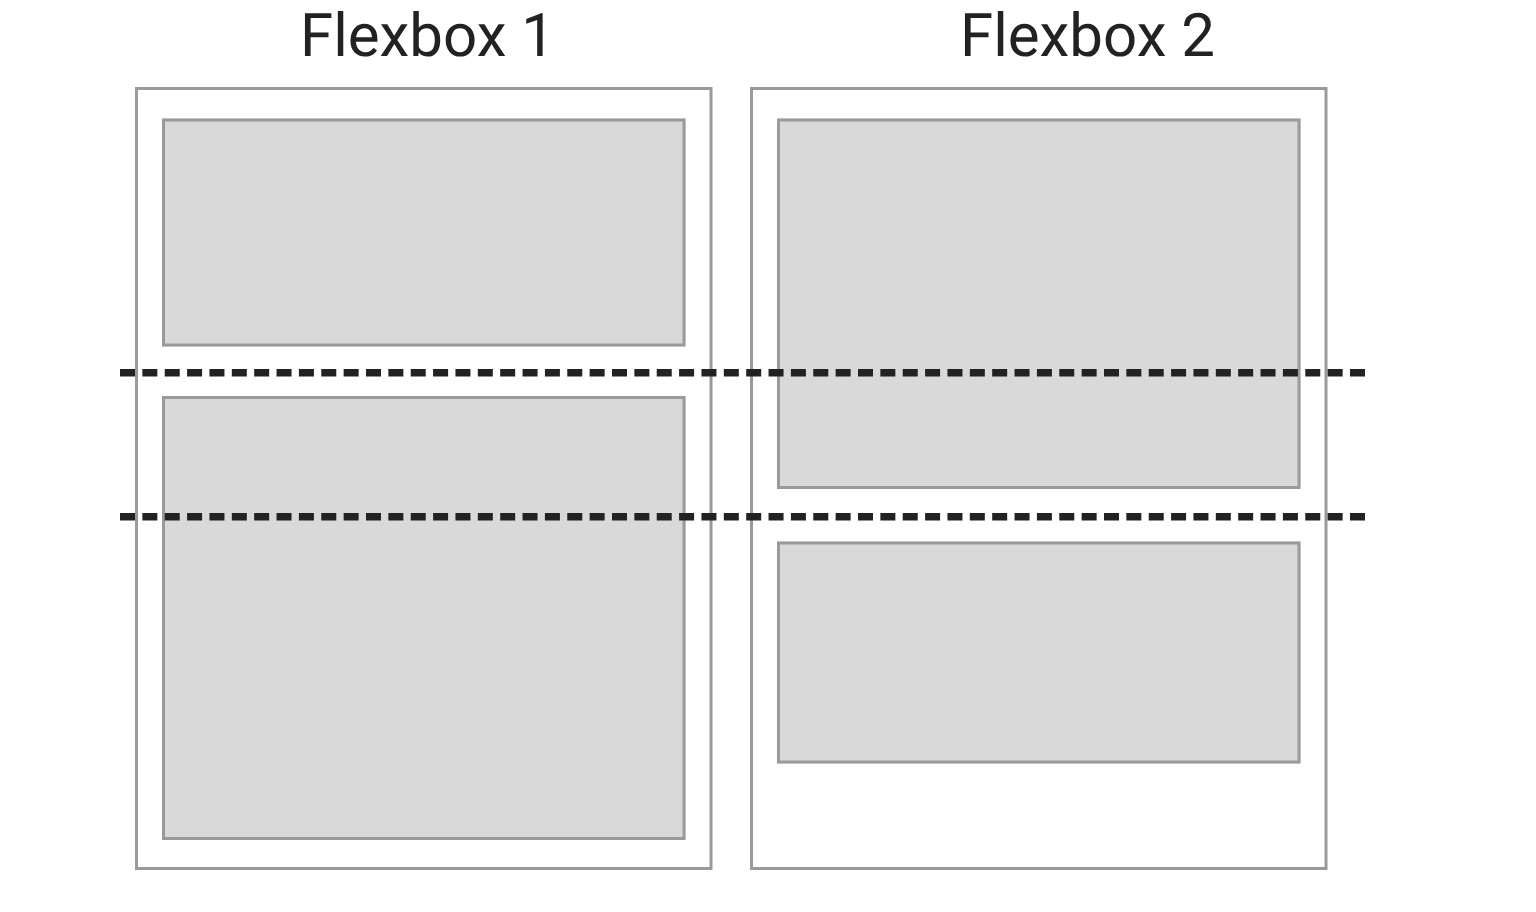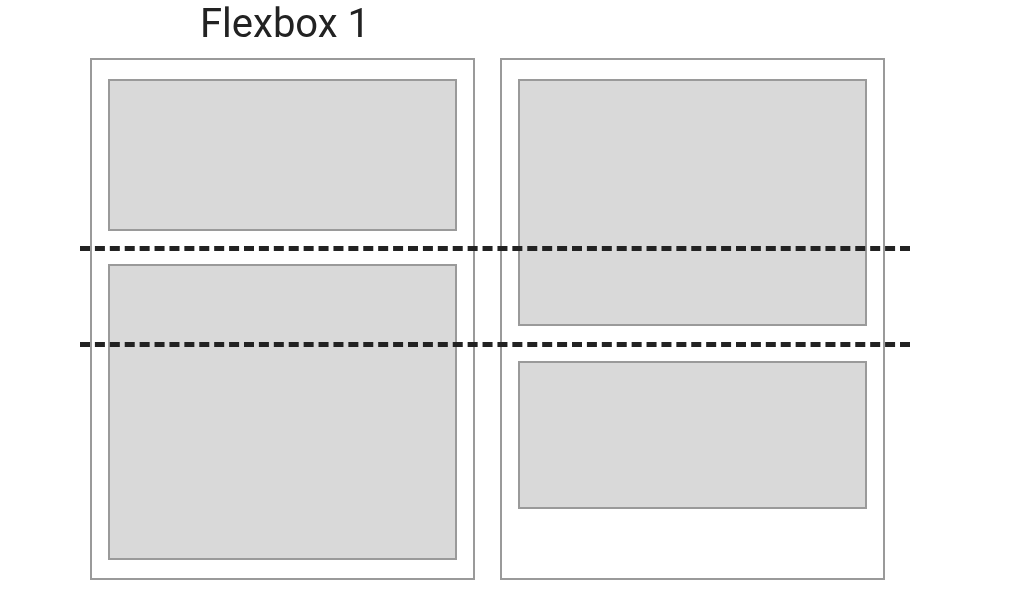--- a/index.html
+++ b/index.html
@@ -116,20 +116,21 @@
       top: 342px;
     }
   </style>
 </head>
 <body>
 
 <div class="canvas">
 
   <div class="title title-left">Flexbox 1</div>
 
+  <div class="title title-right">Flexbox 2</div>
 
   <div class="box box-left"></div>
 
   <div class="box box-right"></div>
 
   <div class="item item-left-top"></div>
 
   <div class="item item-left-bottom"></div>
 
   <div class="item item-right-top"></div>

